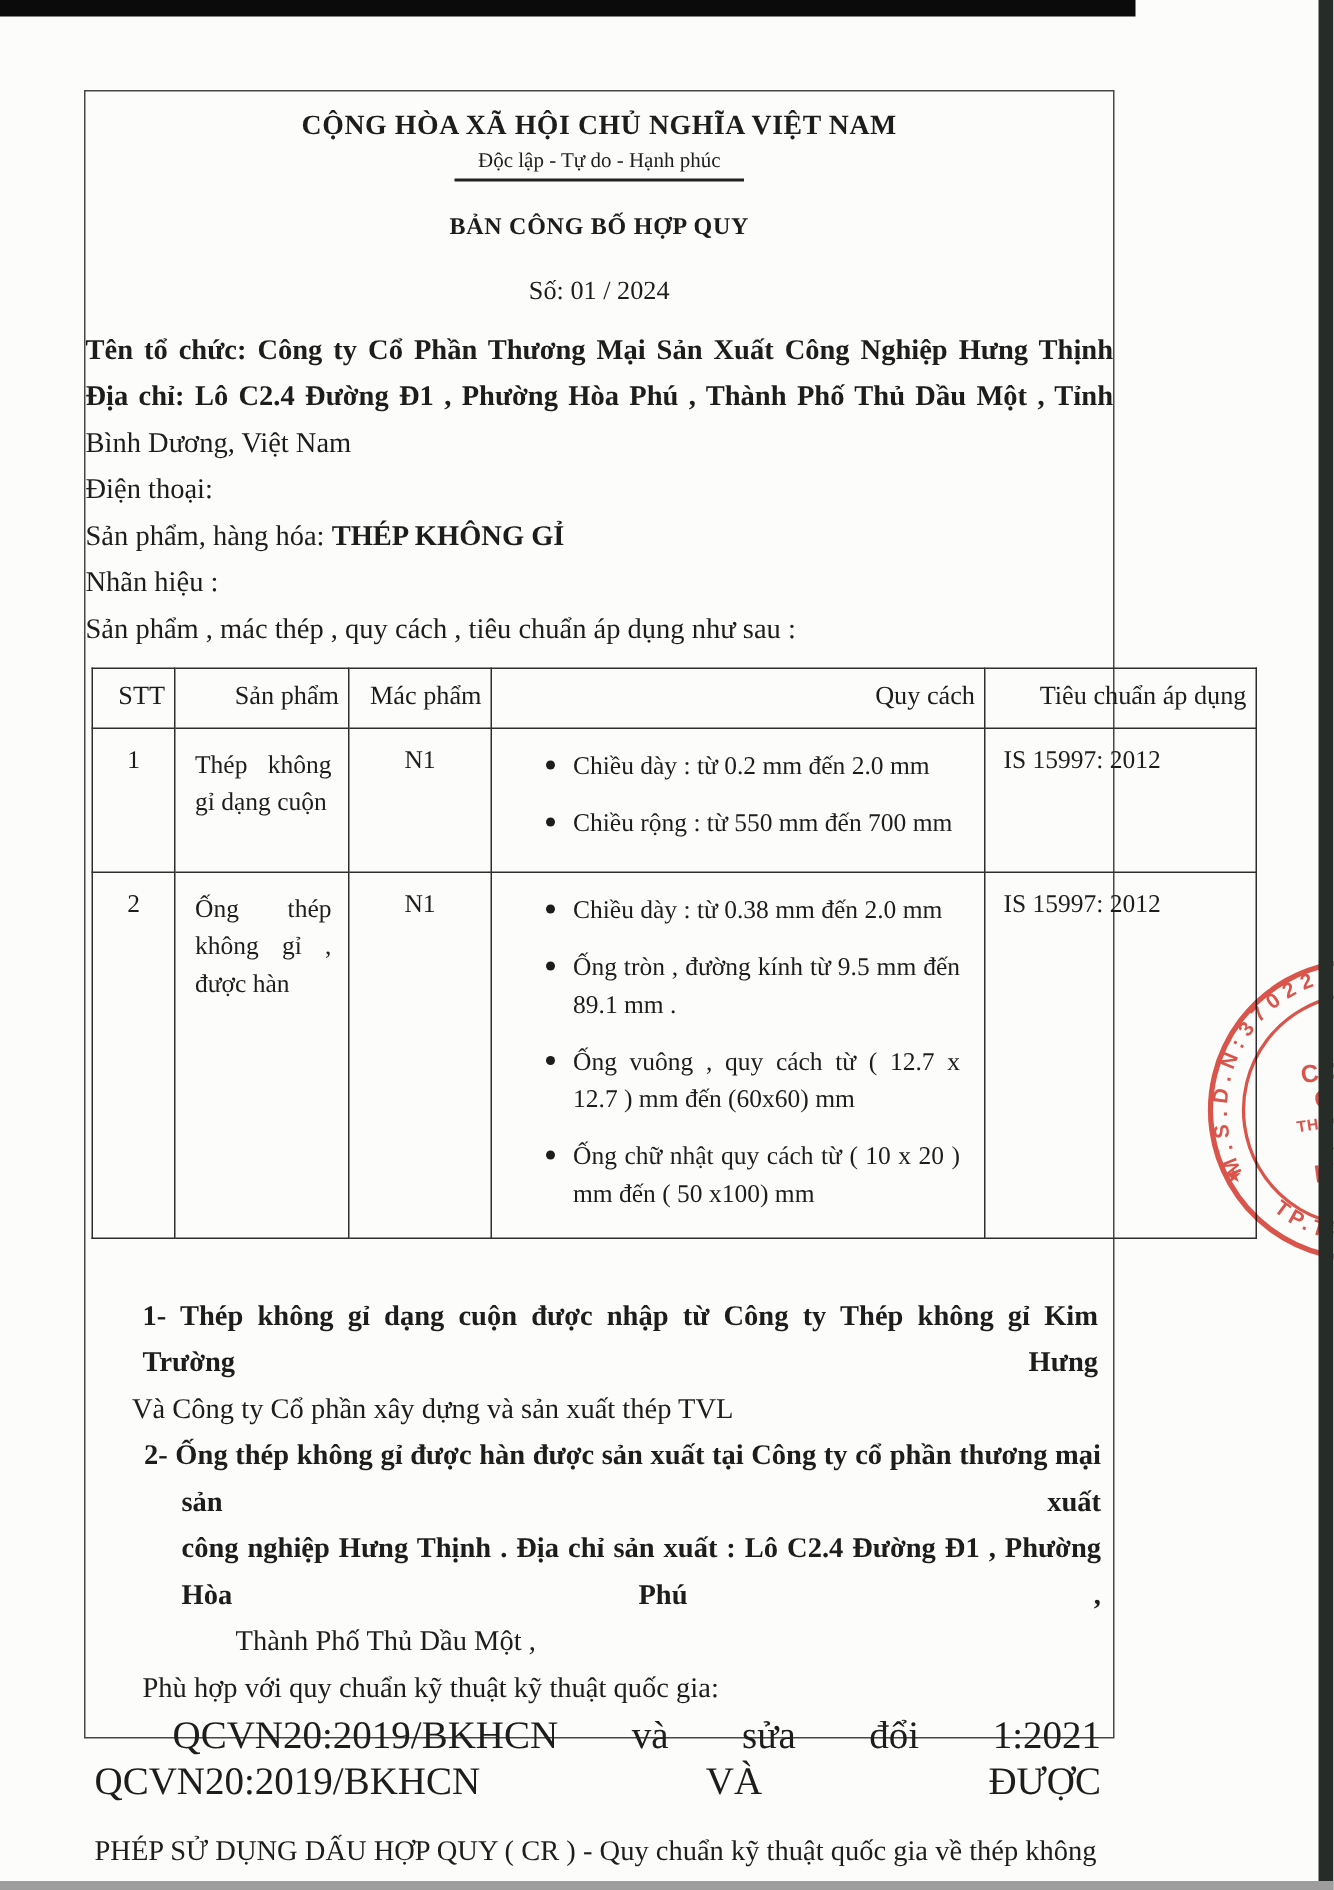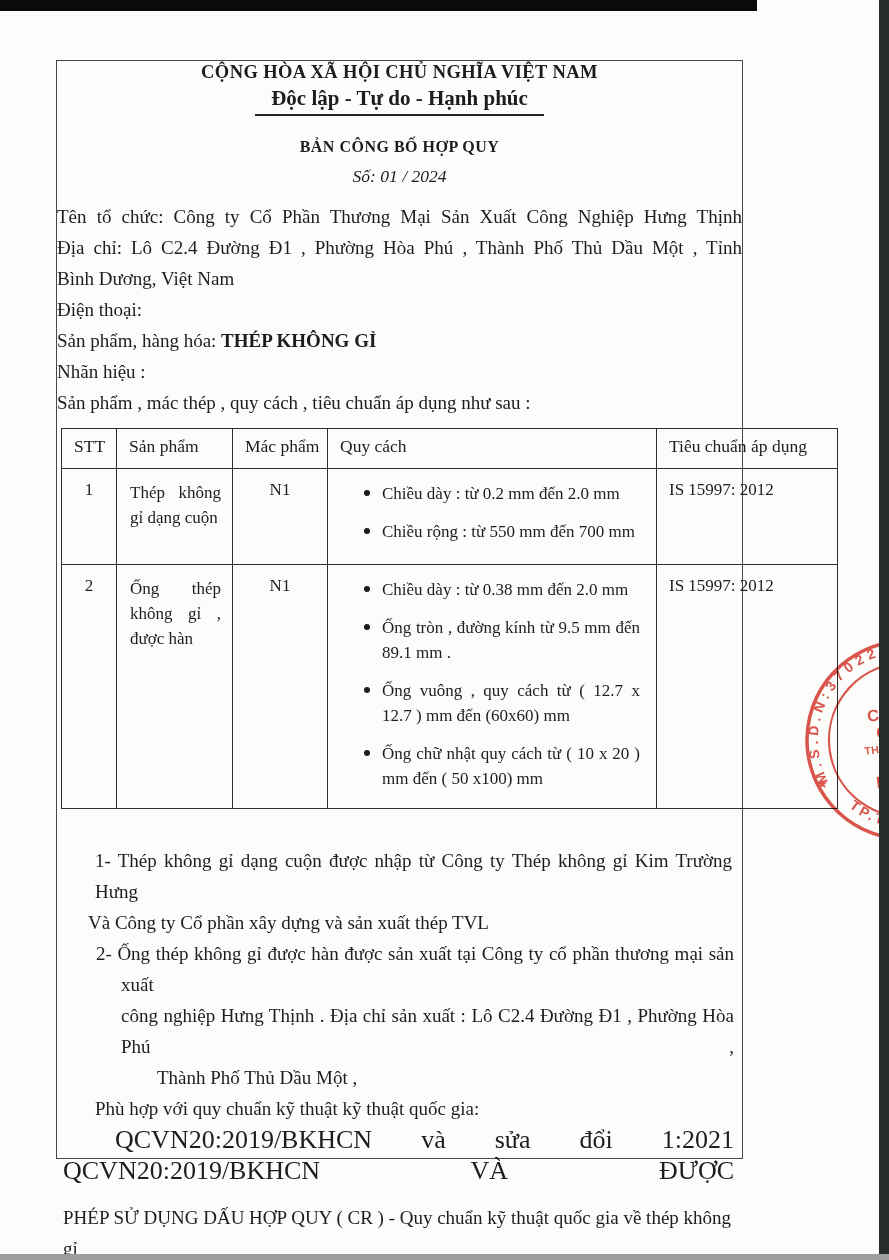--- a/index.html
+++ b/index.html
@@ -15,50 +15,50 @@
   .edge-top{position:absolute;left:0;top:0;width:757px;height:11px;background:#0b0b0b;z-index:6;}
   .edge-right{position:absolute;left:879px;top:0;width:10px;height:1260px;background:#262d28;z-index:6;}
   .edge-bottom{position:absolute;left:0;top:1254px;width:889px;height:6px;background:#9d9d9d;z-index:6;}
 
   
   .frame{
     position:absolute;left:56px;top:60px;
     width:687px;height:1099px;
     border:1.6px solid #474747;
     box-sizing:border-box;
-    padding-top:1px;
+    padding-top:13px;
   }
   .nh1{font-size:18.5px;font-weight:bold;text-align:center;letter-spacing:.4px;}
   .nh2-wrap{text-align:center;margin-top:3px;}
-  .nh2{display:inline-block;font-size:21px;font-weight:bold;border-bottom:2px solid #222;padding:0 16px 3px 16px;}
+  .nh2{display:inline-block;font-size:14px;font-weight:normal;border-bottom:2px solid #222;padding:0 16px 3px 16px;}
   .doc-title{margin-top:22px;text-align:center;font-size:16px;font-weight:bold;letter-spacing:.5px;}
-  .doc-number{margin-top:10px;text-align:center;font-size:17.5px;font-style:italic;}
+  .doc-number{margin-top:22px;text-align:center;font-size:17.5px;}
 
   p.ln{margin:0;font-size:19px;line-height:31px;}
   .ml18{margin-left:18px;margin-right:12px;}
   .ml31{margin-left:31px;margin-right:12px;}
   .gap-top{margin-top:7px;}
-  .jl{text-align:justify;text-align-last:justify;}
+  .jl{text-align:justify;text-align-last:justify;font-weight:bold;}
   p.ln b{font-weight:bold;}
 
   table.doc{
     border-collapse:collapse;
     table-layout:fixed;
     margin:10px 0 0 4px;
     width:776px;
     font-size:17px;
   }
   table.doc th, table.doc td{
     border:1.5px solid #2e2e2e;
     vertical-align:top;
     box-sizing:border-box;
   }
   table.doc th{
     font-weight:normal;font-size:17.5px;
-    text-align:left;height:40px;
+    text-align:right;height:40px;
     padding:7px 6px 4px 12px;
   }
   th.h-stt{text-align:center;padding-left:4px;}
   .col-stt{width:55px;}.col-prod{width:116px;}.col-grade{width:95px;}
   .col-spec{width:329px;}.col-std{width:181px;}
   tr.row1 td{height:96px;}
   tr.row2 td{height:240px;}
   td.c-stt{text-align:center;padding-top:11px;}
   td.c-prod{padding:11px 11px 4px 13px;text-align:justify;line-height:25px;}
   td.c-grade{text-align:center;padding-top:11px;}

